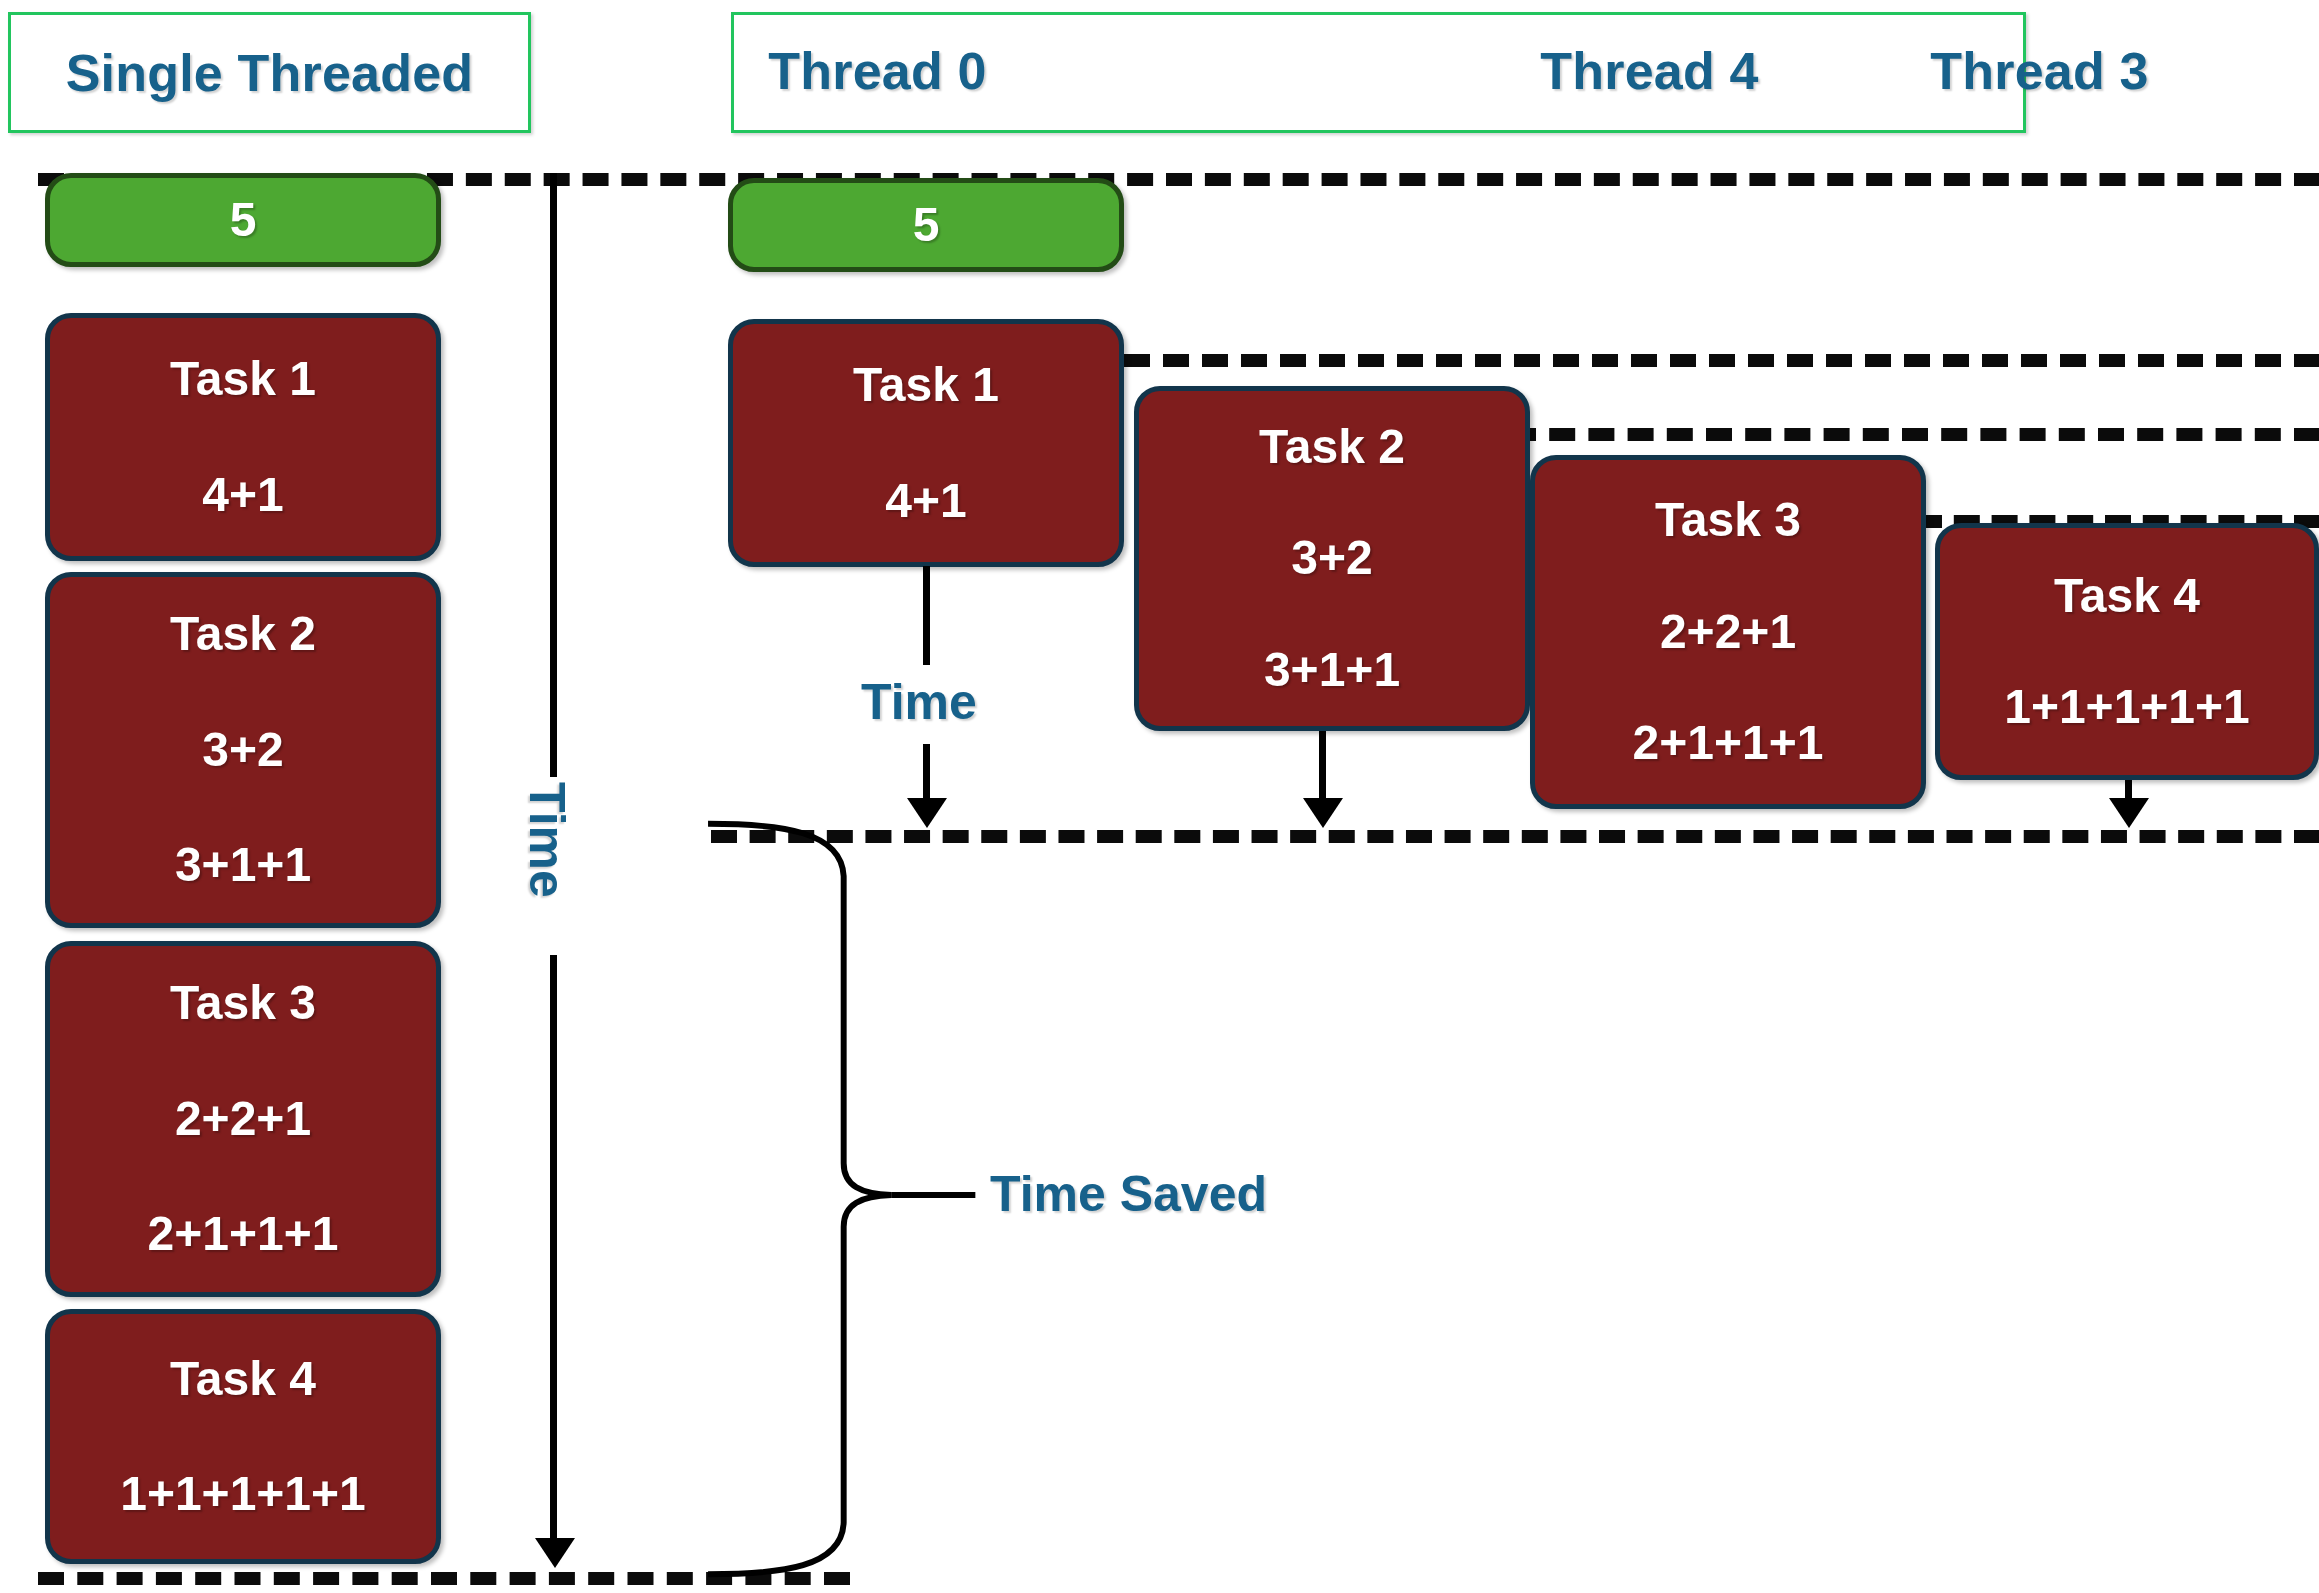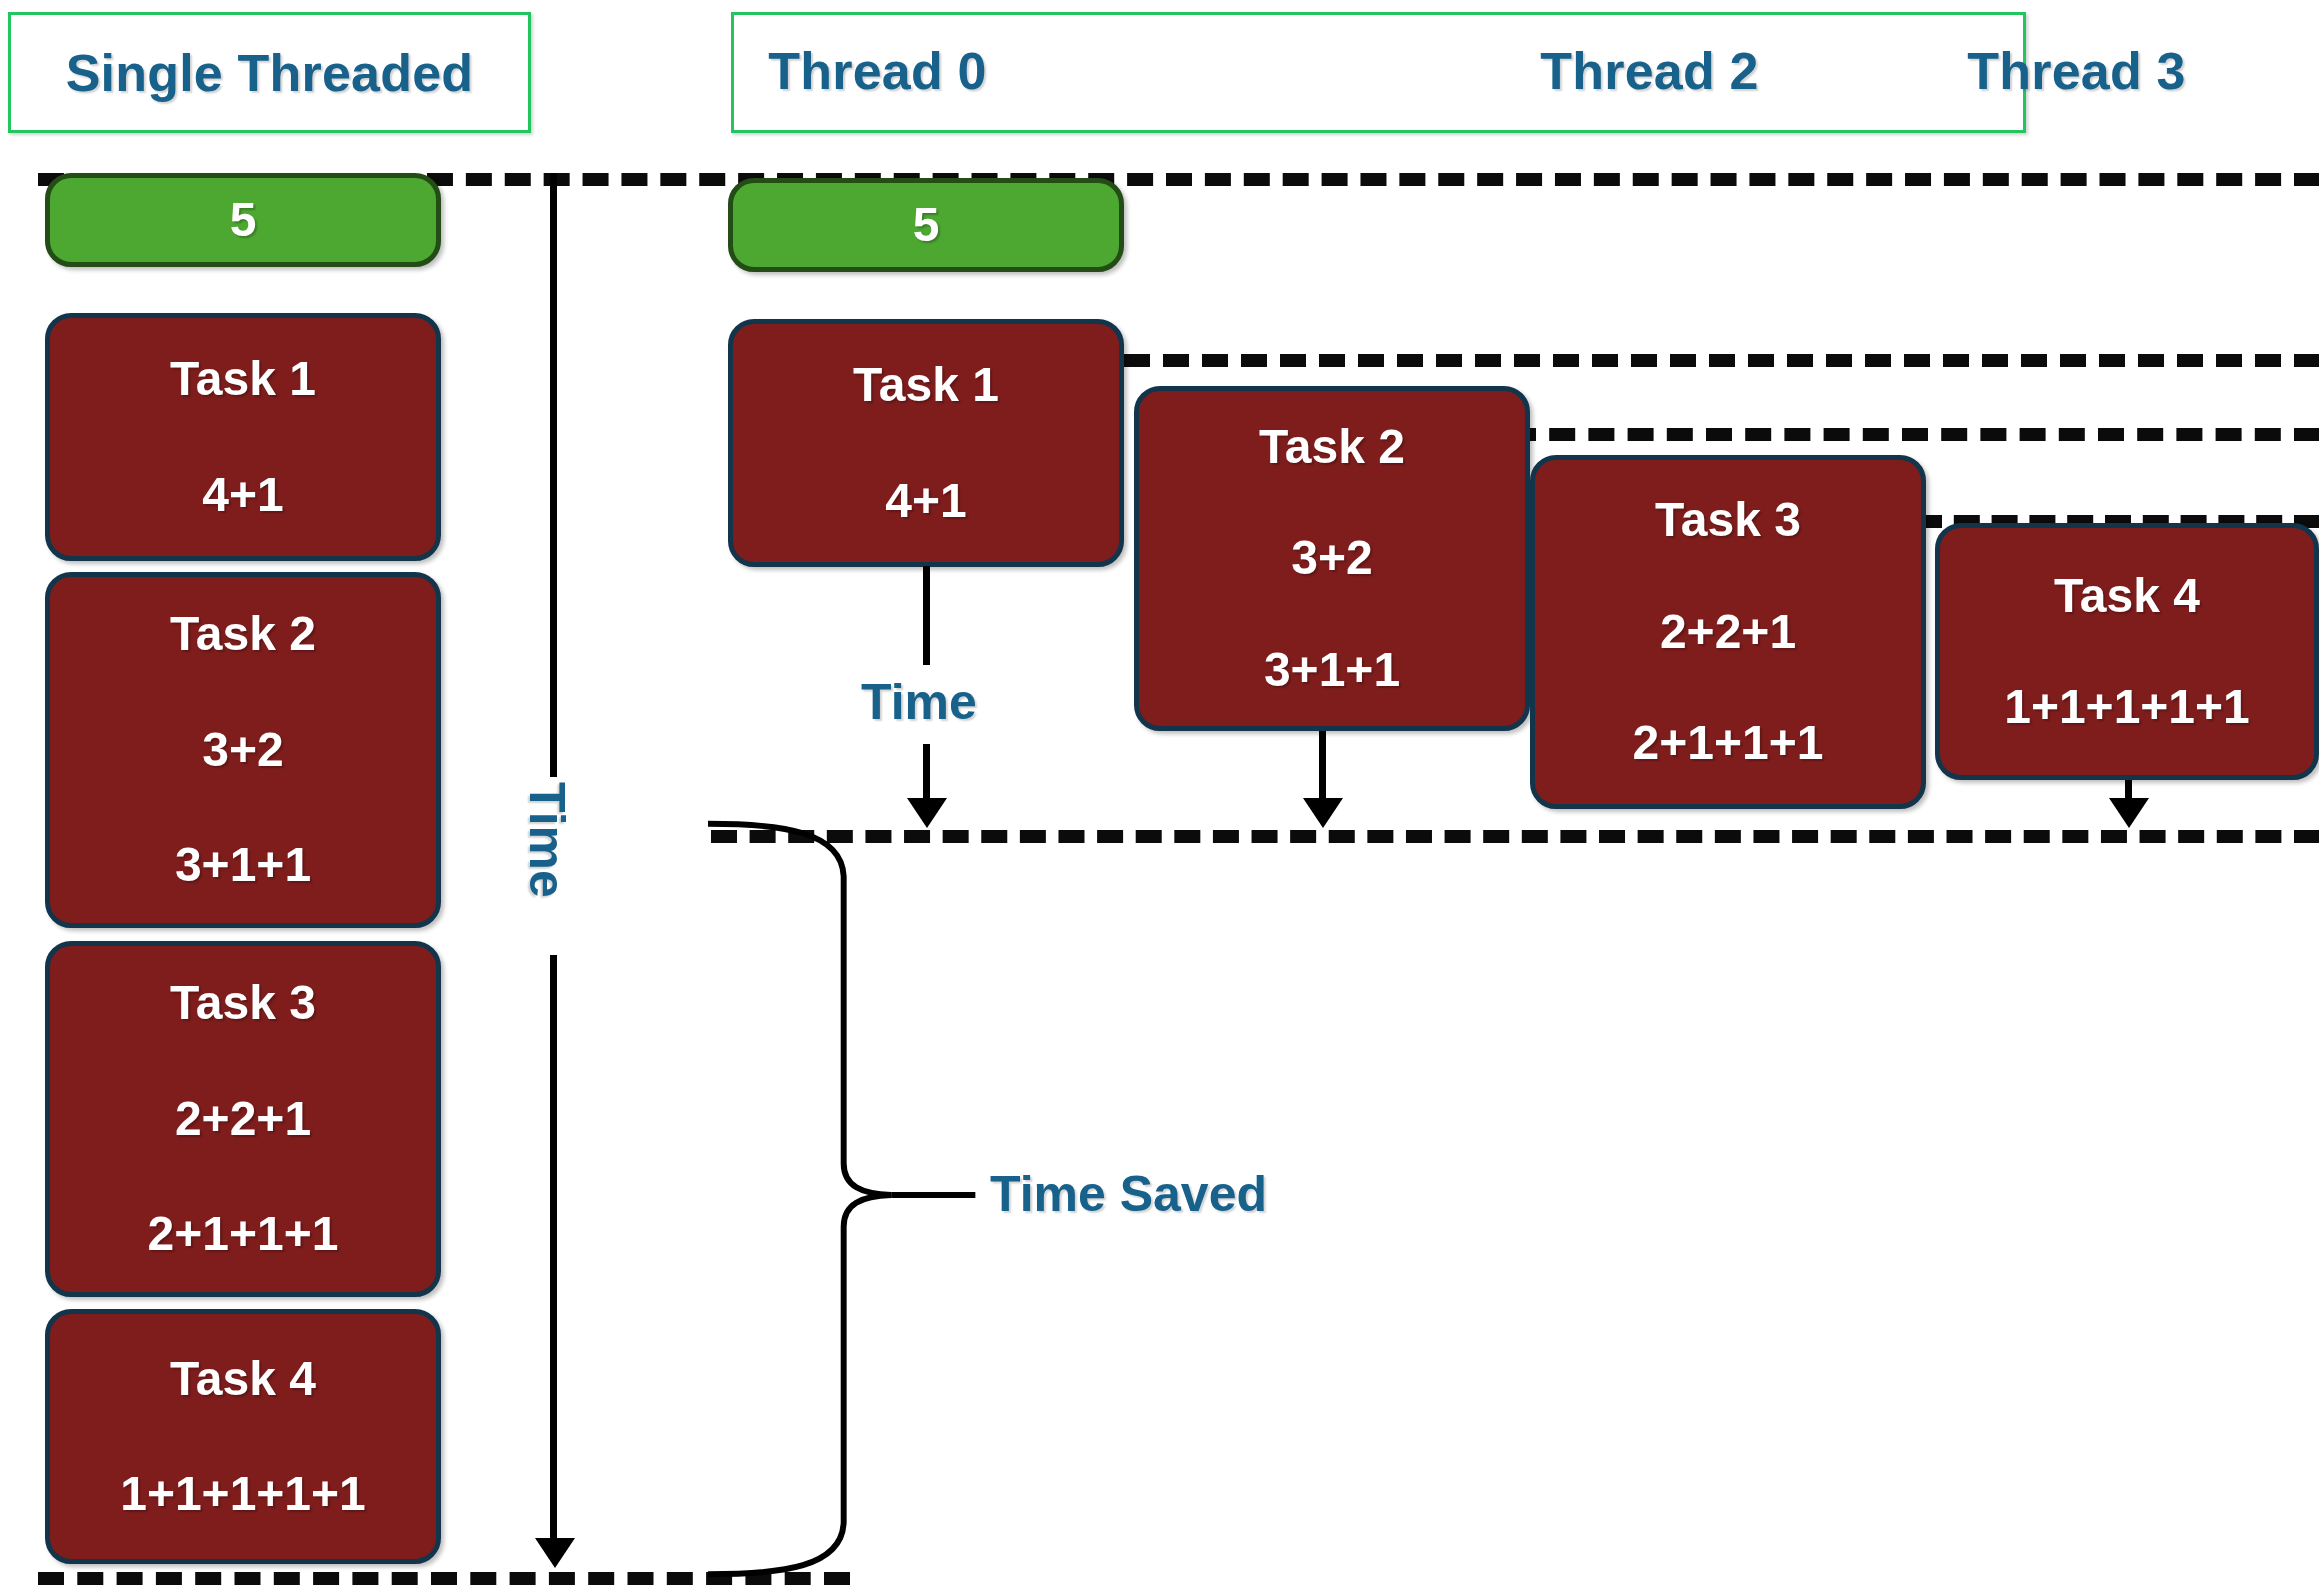--- a/index.html
+++ b/index.html
@@ -95,22 +95,22 @@
 <body>
 
 <div class="canvas">
 
   <div class="hdr-box hdr-single">
     <span class="hdr-text">Single Threaded</span>
   </div>
 
   <div class="hdr-box hdr-threads">
     <span class="hdr-text thread-col-label" style="left:10px;">Thread 0</span>
-    <span class="hdr-text thread-col-label" style="left:782px;">Thread 2</span>
-    <span class="hdr-text thread-col-label" style="left:1209px;">Thread 3</span>
+    <span class="hdr-text thread-col-label" style="left:782px;">Thread 4</span>
+    <span class="hdr-text thread-col-label" style="left:1172px;">Thread 3</span>
   </div>
 
   <div class="dash" style="left:38px;  top:173px;  width:2282px;"></div>
   <div class="dash" style="left:1124px; top:354px;  width:1196px;"></div>
   <div class="dash" style="left:1510px; top:428px;  width:810px;"></div>
   <div class="dash" style="left:1916px; top:515px;  width:404px;"></div>
   <div class="dash" style="left:711px;  top:830px;  width:1609px;"></div>
   <div class="dash" style="left:38px;   top:1572px; width:812px;"></div>
 
   <div class="blk green" style="left:45px;top:173px;width:396px;height:94px;">

